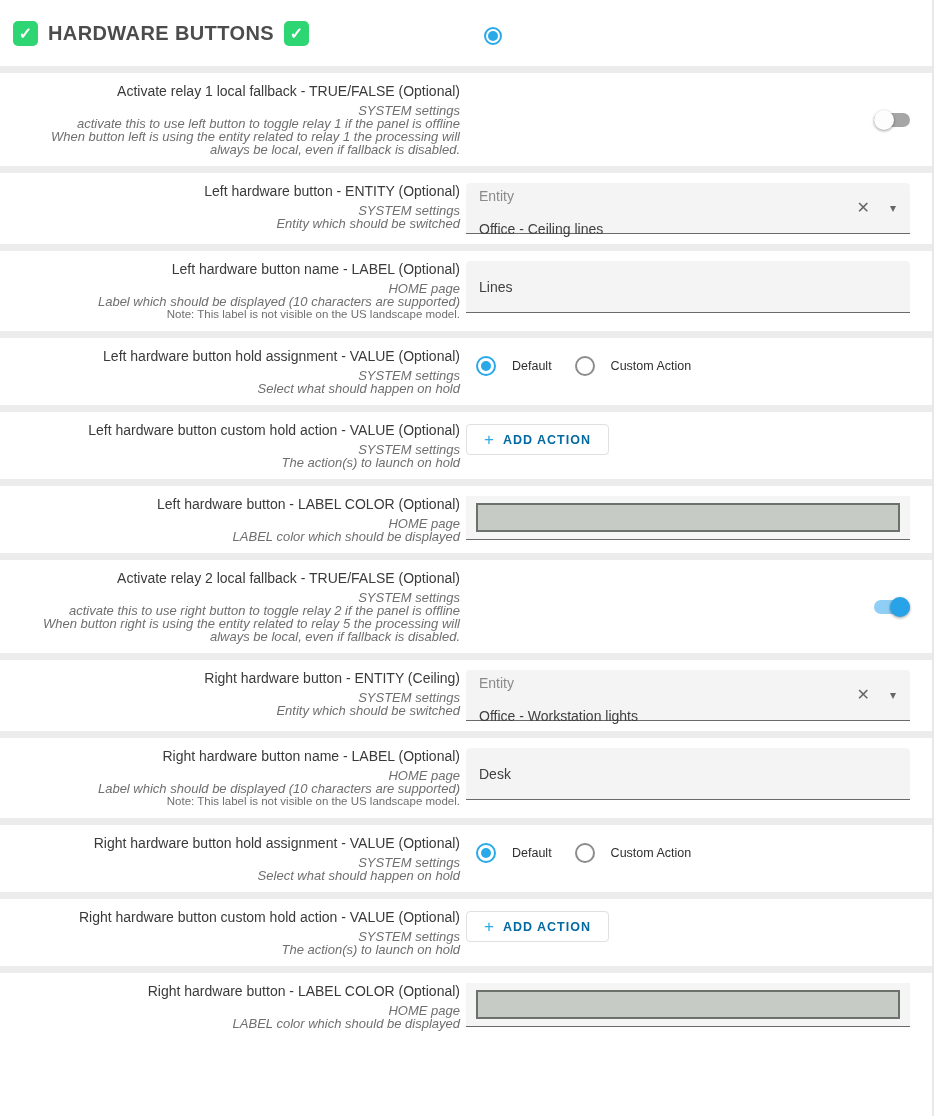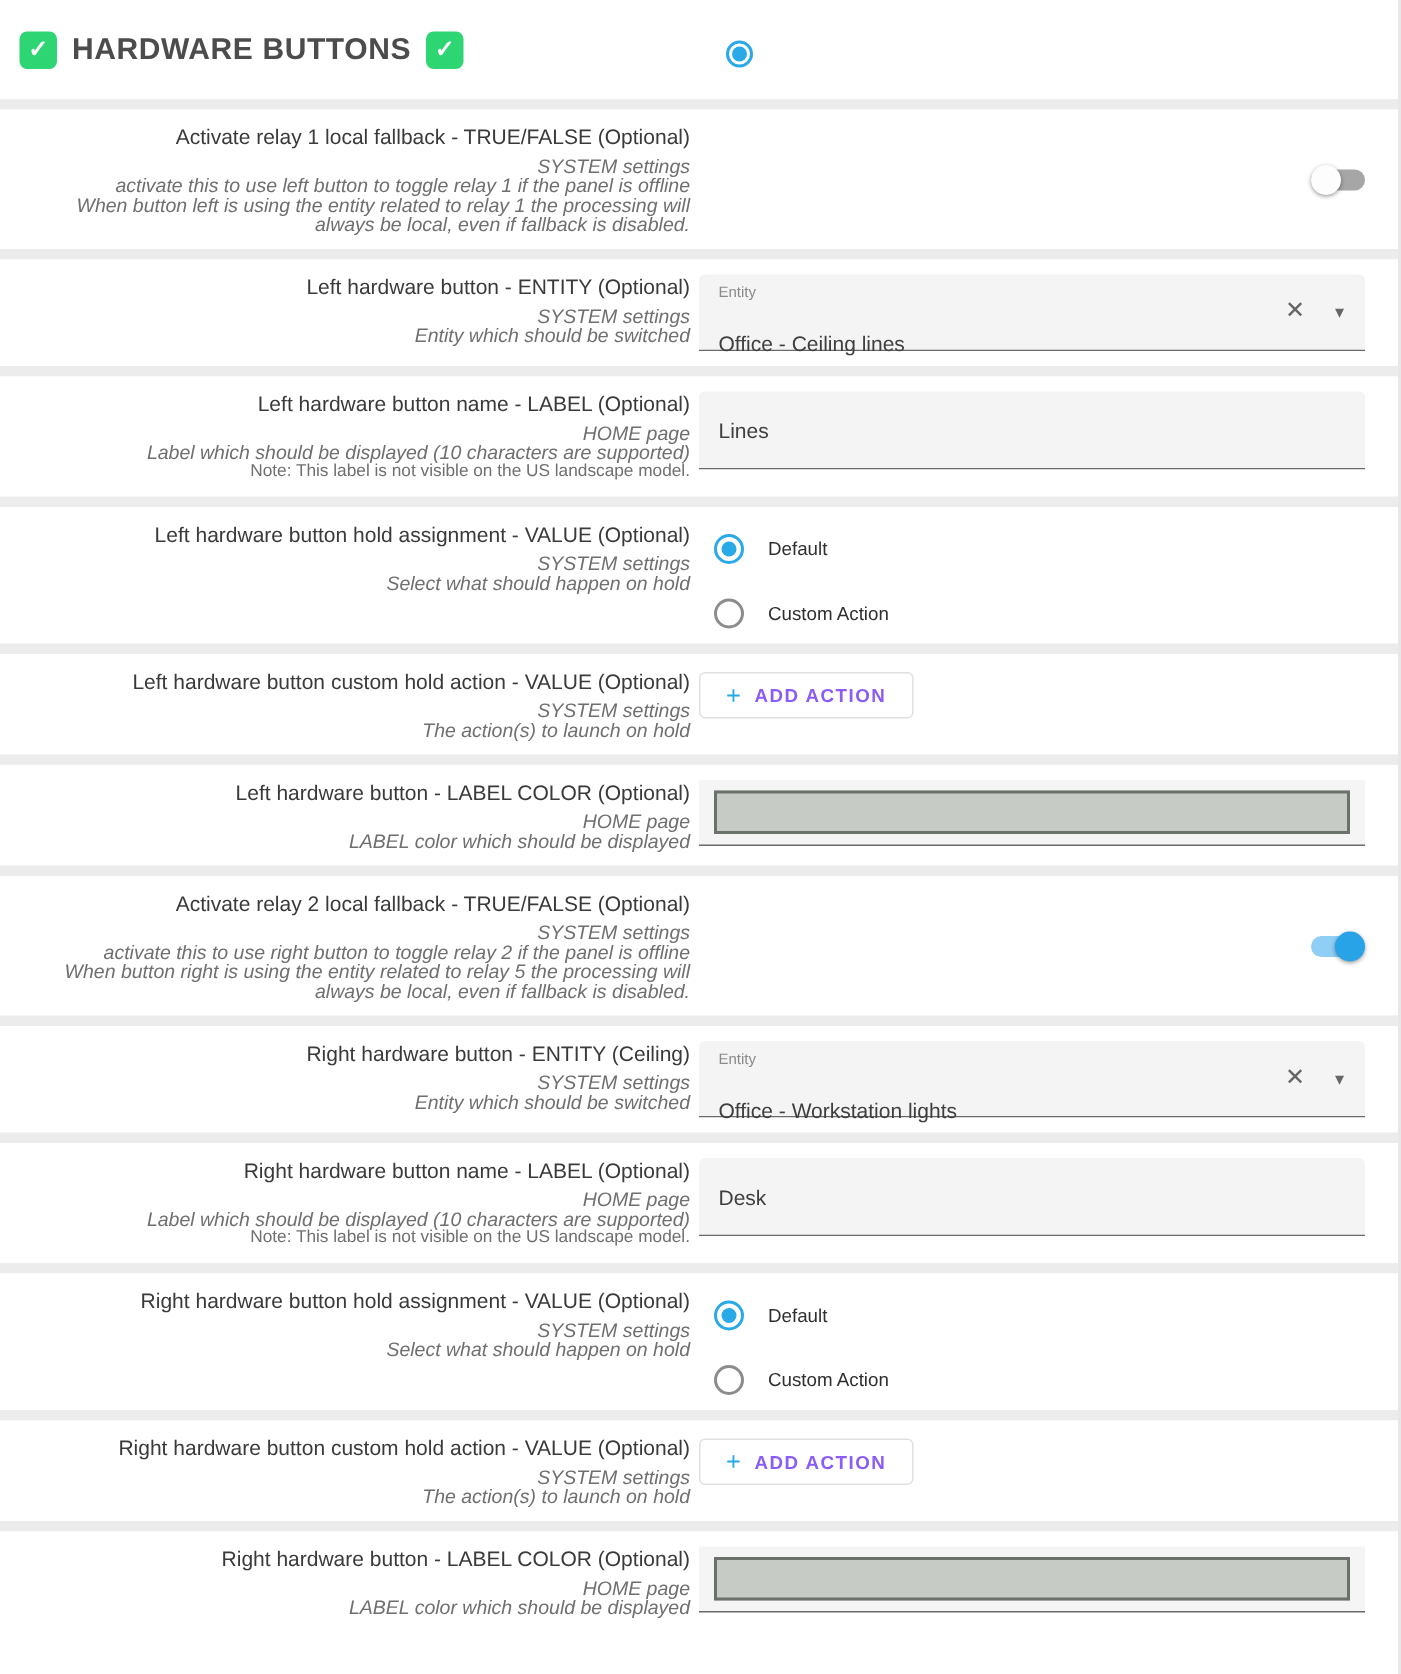--- a/index.html
+++ b/index.html
@@ -62,52 +62,52 @@
   .toggle--off .thumb { left:0; background:#fdfdfd; }
   .toggle--on .track { background:#8fcef5; }
   .toggle--on .thumb { left:16px; background:#29a3e8; }
   
   .field {
     position:relative; width:100%; background:#f4f4f4;
     border-bottom:1px solid #6a6a6a;
     border-radius:4px 4px 0 0;
   }
   .field--select { height:51px; padding:7px 60px 0 13px; }
-  .float-label { display:block; font-size:10px; color:#8a8a8a; line-height:12px; }
+  .float-label { display:block; font-size:14px; color:#8a8a8a; line-height:12px; }
   .field-value { display:block; font-size:14px; color:#3f3f3f; line-height:20px; margin-top:17px; }
   .field--text { height:52px; }
   .field--text input {
     width:100%; height:100%; background:transparent; border:none; outline:none;
     font-family:"Liberation Sans", sans-serif;
     font-size:14px; color:#3f3f3f; padding:0 13px;
   }
   .clear-icon {
     position:absolute; right:40px; top:15px;
     font-size:16px; color:#666; cursor:pointer; line-height:20px;
   }
   .caret-icon {
     position:absolute; right:14px; top:16px;
     font-size:12px; color:#666; cursor:pointer; line-height:18px;
   }
   
-  .radio-group { display:flex; flex-direction:column; gap:23px; padding-left:10px; margin-top:8px; }
+  .radio-group { display:flex; flex-direction:row; gap:23px; padding-left:10px; margin-top:8px; }
   .radio-option { display:flex; align-items:center; gap:16px; cursor:pointer; }
   .radio-icon { width:20px; height:20px; border-radius:50%; border:2px solid #8c8c8c;
                 display:inline-flex; align-items:center; justify-content:center; background:#fff; }
   .radio-icon--checked { border-color:#29a9e8; }
   .radio-icon--checked::after { content:""; width:10px; height:10px; border-radius:50%; background:#29a9e8; }
   .radio-label { font-size:12.5px; color:#2f2f2f; }
   
   .add-action {
     display:inline-flex; align-items:center; gap:9px;
     background:#fff; border:1px solid #e0e0e0; border-radius:4px;
     height:31px; padding:0 17px; cursor:pointer; margin-top:2px;
   }
   .add-action .plus { color:#29a9e8; font-size:17px; font-weight:400; line-height:1; }
-  .add-action .label { color:#8b5cf6; font-size:12.5px; font-weight:700; letter-spacing:1px; }
+  .add-action .label { color:#0369a1; font-size:12.5px; font-weight:700; letter-spacing:1px; }
   
   .color-field {
     width:100%; height:44px; background:#f5f5f5;
     border-bottom:1px solid #6a6a6a; padding:7px 10px; cursor:pointer;
   }
   .color-swatch { width:100%; height:100%; border:2px solid #6b716b; }
 </style>
 </head>
 <body>
 

